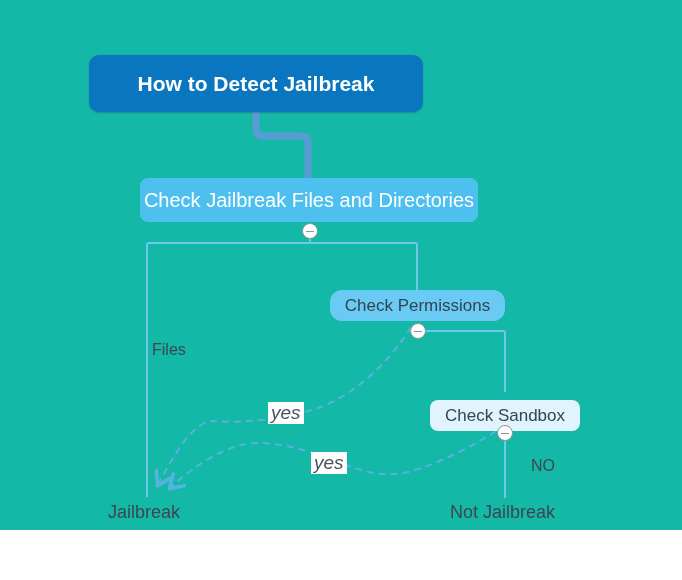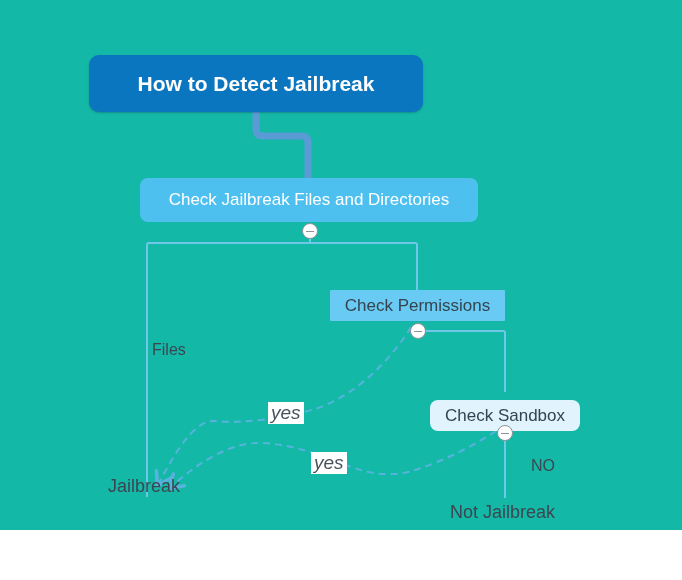--- a/index.html
+++ b/index.html
@@ -38,45 +38,45 @@
     color: #ffffff;
     font-size: 21px;
     font-weight: bold;
     box-shadow: 0 1px 2px rgba(20,60,90,0.35);
   }
   .node-l2 {
     left: 140px; top: 178px; width: 338px; height: 44px;
     background: #4ec0ef;
     border-radius: 8px;
     color: #ffffff;
-    font-size: 17px;
+    font-size: 20px;
   }
   .node-l3 {
     left: 330px; top: 290px; width: 175px; height: 31px;
     background: #69cbf3;
-    border-radius: 1px;
+    border-radius: 12px;
     color: #344450;
     font-size: 17px;
   }
   .node-l4 {
     left: 430px; top: 392px; width: 150px; height: 31px;
     background: #e1f4fd;
     border-radius: 8px;
     color: #344450;
     font-size: 17px;
     margin-top: 8px;
   }
   .leaf {
     position: absolute;
     color: #3c4651;
     font-size: 18px;
     white-space: nowrap;
     cursor: pointer;
   }
-  .leaf-jailbreak { left: 108px; top: 476px; }
+  .leaf-jailbreak { left: 108px; top: 502px; }
   .leaf-not-jailbreak { left: 450px; top: 502px; }
   .edge-label {
     position: absolute;
     color: #3c4651;
     font-size: 16px;
     white-space: nowrap;
   }
   .lbl-exists { left: 152px; top: 341px; }
   .lbl-no { left: 531px; top: 457px; }
   .lbl-yes {

